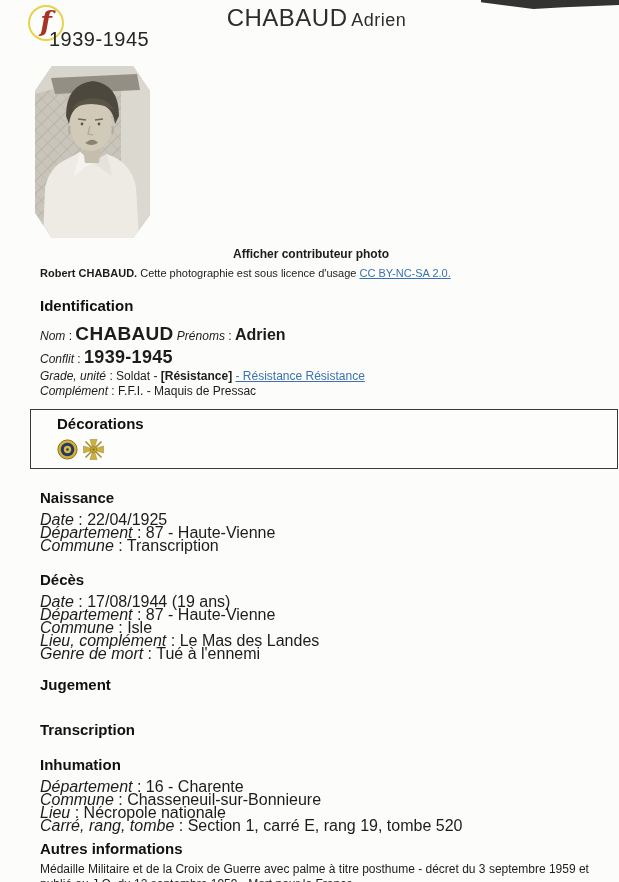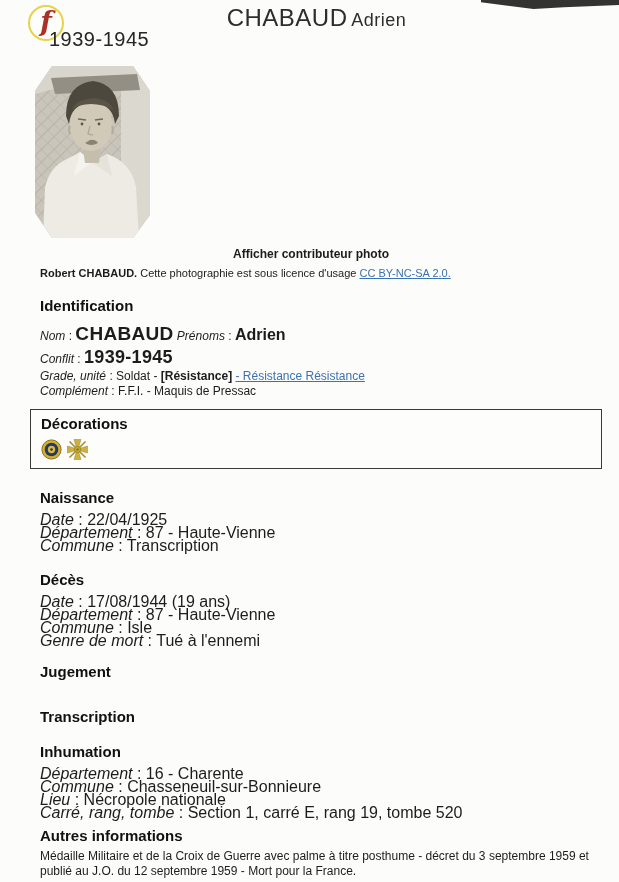--- a/index.html
+++ b/index.html
@@ -42,21 +42,21 @@
   .lbl{font-style:italic;}
   .sec-id{margin-top:18px;}
   .line-nom{margin-top:9px;line-height:22px;}
   .v-xl{font-size:19px;font-weight:bold;letter-spacing:.3px;}
   .v-lg{font-size:16px;font-weight:bold;}
   .line-conflit{line-height:20px;}
   .v-conflit{font-size:18px;font-weight:bold;letter-spacing:.3px;}
   .line-sm{line-height:15px;}
   .deco-box{
     margin-top:10px;margin-left:-10px;width:560px;height:53px;
-    border:1px solid #3a3a3a;padding:5px 0 0 10px;background:#fdfdfb;
+    border:1px solid #3a3a3a;padding:5px 0 0 26px;background:#fdfdfb;
   }
   .medals{margin-top:7px;display:flex;gap:5px;align-items:center;}
   .medals svg{display:block;}
   .rows{margin-top:7px;}
   .row{line-height:13px;font-size:16px;}
   .mt-naissance{margin-top:20px;}
   .mt-deces{margin-top:19px;}
   .mt-jugement{margin-top:16px;}
   .mt-transcription{margin-top:28px;}
   .mt-inhumation{margin-top:18px;}
@@ -180,20 +180,21 @@
         <div class="row"><span class="lbl">Date</span><span> : </span><span class="val">22/04/1925</span></div>
         <div class="row"><span class="lbl">Département</span><span> : </span><span class="val">87 - Haute-Vienne</span></div>
         <div class="row"><span class="lbl">Commune</span><span> : </span><span class="val">Transcription</span></div>
       </div>
 
     <h2 class="mt-deces">Décès</h2>
     <div class="rows">
         <div class="row"><span class="lbl">Date</span><span> : </span><span class="val">17/08/1944  (19 ans)</span></div>
         <div class="row"><span class="lbl">Département</span><span> : </span><span class="val">87 - Haute-Vienne</span></div>
         <div class="row"><span class="lbl">Commune</span><span> : </span><span class="val">Isle</span></div>
+        <div class="row"><span class="lbl">Lieu, complément</span><span> : </span><span class="val">Le Mas des Landes</span></div>
         <div class="row"><span class="lbl">Genre de mort</span><span> : </span><span class="val">Tué à l'ennemi</span></div>
       </div>
 
     <h2 class="mt-jugement">Jugement</h2>
 
     <h2 class="mt-transcription">Transcription</h2>
 
     <h2 class="mt-inhumation">Inhumation</h2>
     <div class="rows">
         <div class="row"><span class="lbl">Département</span><span> : </span><span class="val">16 - Charente</span></div>

